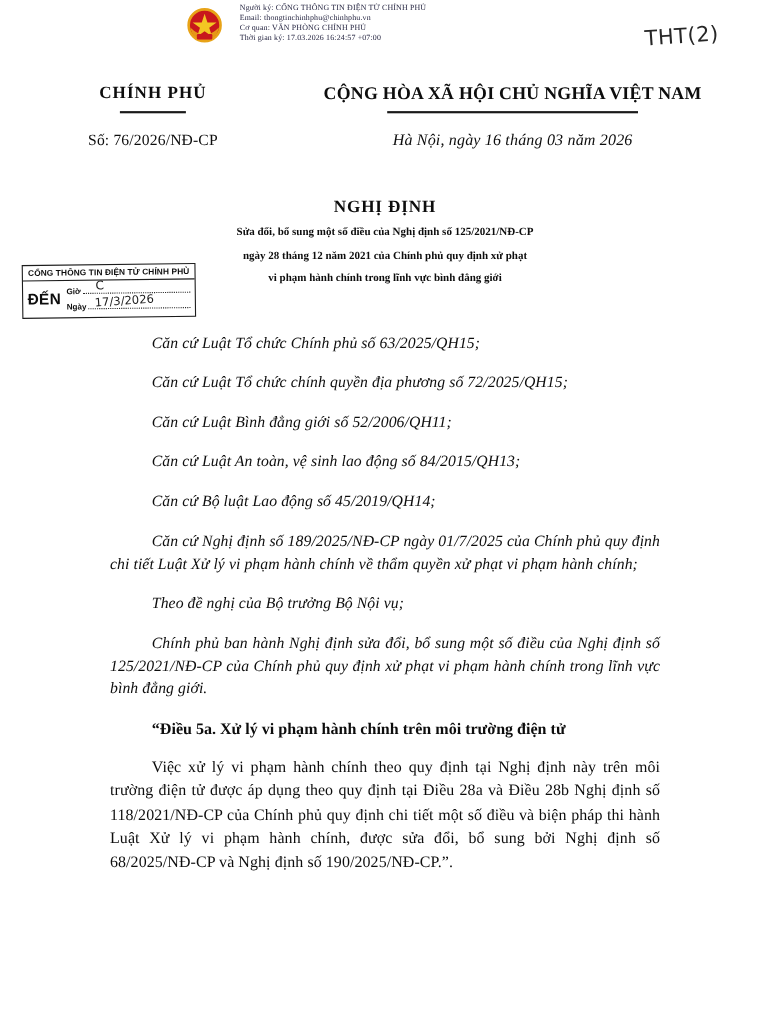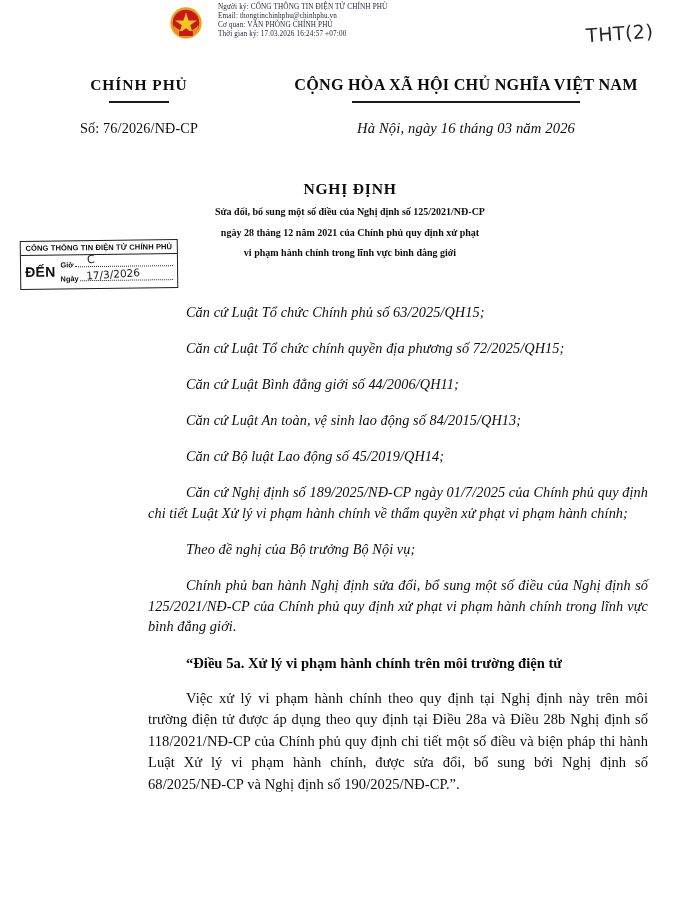--- a/index.html
+++ b/index.html
@@ -202,21 +202,20 @@
     white-space: nowrap;
   }
   .stamp-hand.date { left: 6px; font-size: 10.5px; }
 
   
   .body-wrap {
     position: absolute;
     left: 100px;
     top: 302px;
     width: 500px;
-    margin-left: 48px;
   }
   p.cite {
     margin: 0 0 15.5px 0;
     font-size: 14.3px;
     font-style: italic;
     line-height: 20.5px;
     text-align: justify;
     text-indent: 38px;
     letter-spacing: 0.005em;
   }
@@ -314,21 +313,21 @@
           <span class="stamp-hand date">17/3/2026</span>
         </span>
       </div>
     </div>
   </div>
 </div>
 
 <div class="body-wrap">
   <p class="cite">Căn cứ Luật Tổ chức Chính phủ số 63/2025/QH15;</p>
   <p class="cite">Căn cứ Luật Tổ chức chính quyền địa phương số 72/2025/QH15;</p>
-  <p class="cite">Căn cứ Luật Bình đẳng giới số 44/2006/QH11;</p>
+  <p class="cite">Căn cứ Luật Bình đẳng giới số 52/2006/QH11;</p>
   <p class="cite">Căn cứ Luật An toàn, vệ sinh lao động số 84/2015/QH13;</p>
   <p class="cite">Căn cứ Bộ luật Lao động số 45/2019/QH14;</p>
   <p class="cite tall">Căn cứ Nghị định số 189/2025/NĐ-CP ngày 01/7/2025 của Chính phủ quy định chi tiết Luật Xử lý vi phạm hành chính về thẩm quyền xử phạt vi phạm hành chính;</p>
   <p class="cite">Theo đề nghị của Bộ trưởng Bộ Nội vụ;</p>
   <p class="cite tall">Chính phủ ban hành Nghị định sửa đổi, bổ sung một số điều của Nghị định số 125/2021/NĐ-CP của Chính phủ quy định xử phạt vi phạm hành chính trong lĩnh vực bình đẳng giới.</p>
   <p class="quote-head">“Điều 5a. Xử lý vi phạm hành chính trên môi trường điện tử</p>
   <p class="para">Việc xử lý vi phạm hành chính theo quy định tại Nghị định này trên môi trường điện tử được áp dụng theo quy định tại Điều 28a và Điều 28b Nghị định số 118/2021/NĐ-CP của Chính phủ quy định chi tiết một số điều và biện pháp thi hành Luật Xử lý vi phạm hành chính, được sửa đổi, bổ sung bởi Nghị định số 68/2025/NĐ-CP và Nghị định số 190/2025/NĐ-CP.”.</p>
 </div>
 
 </body></html>

